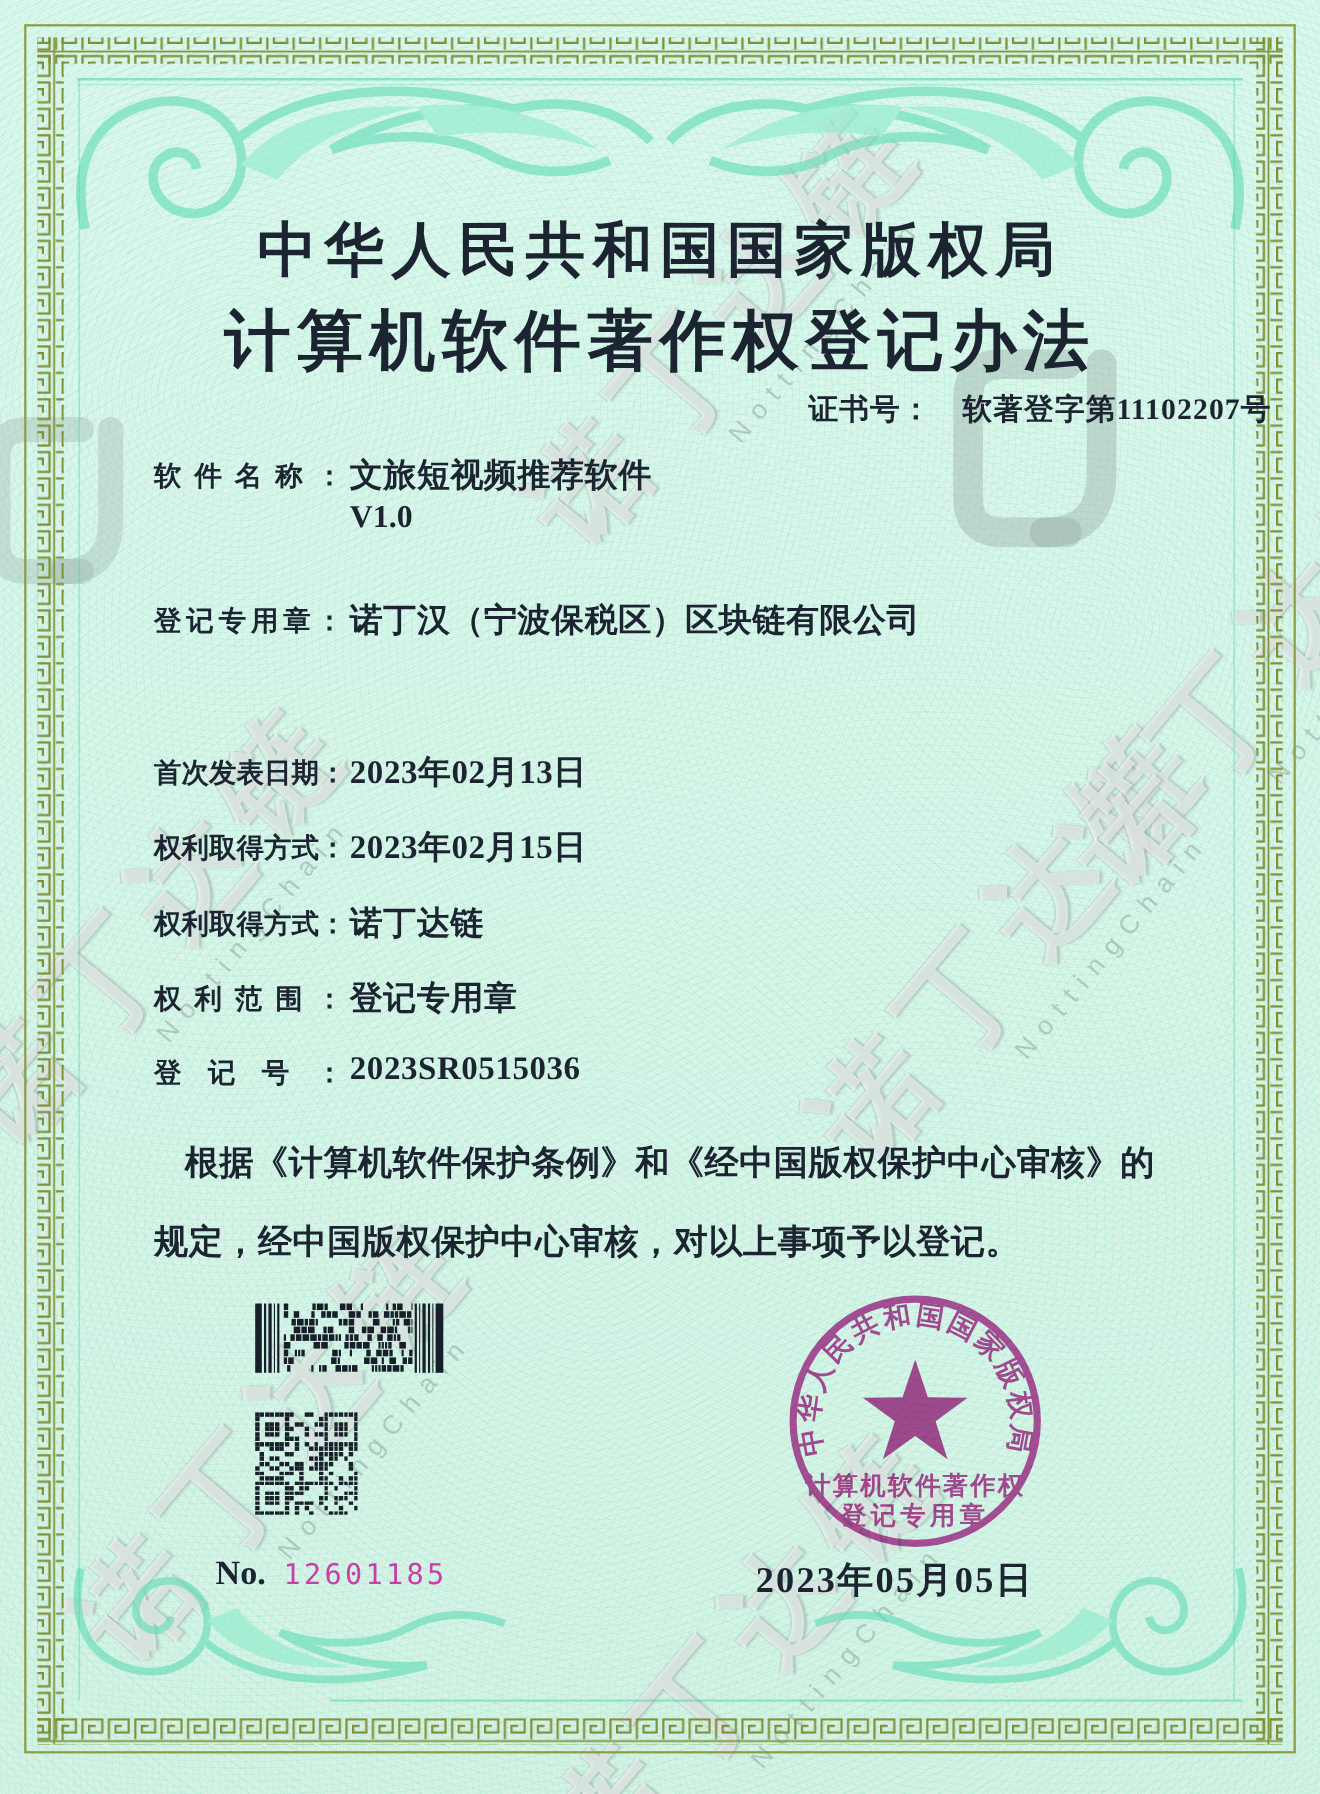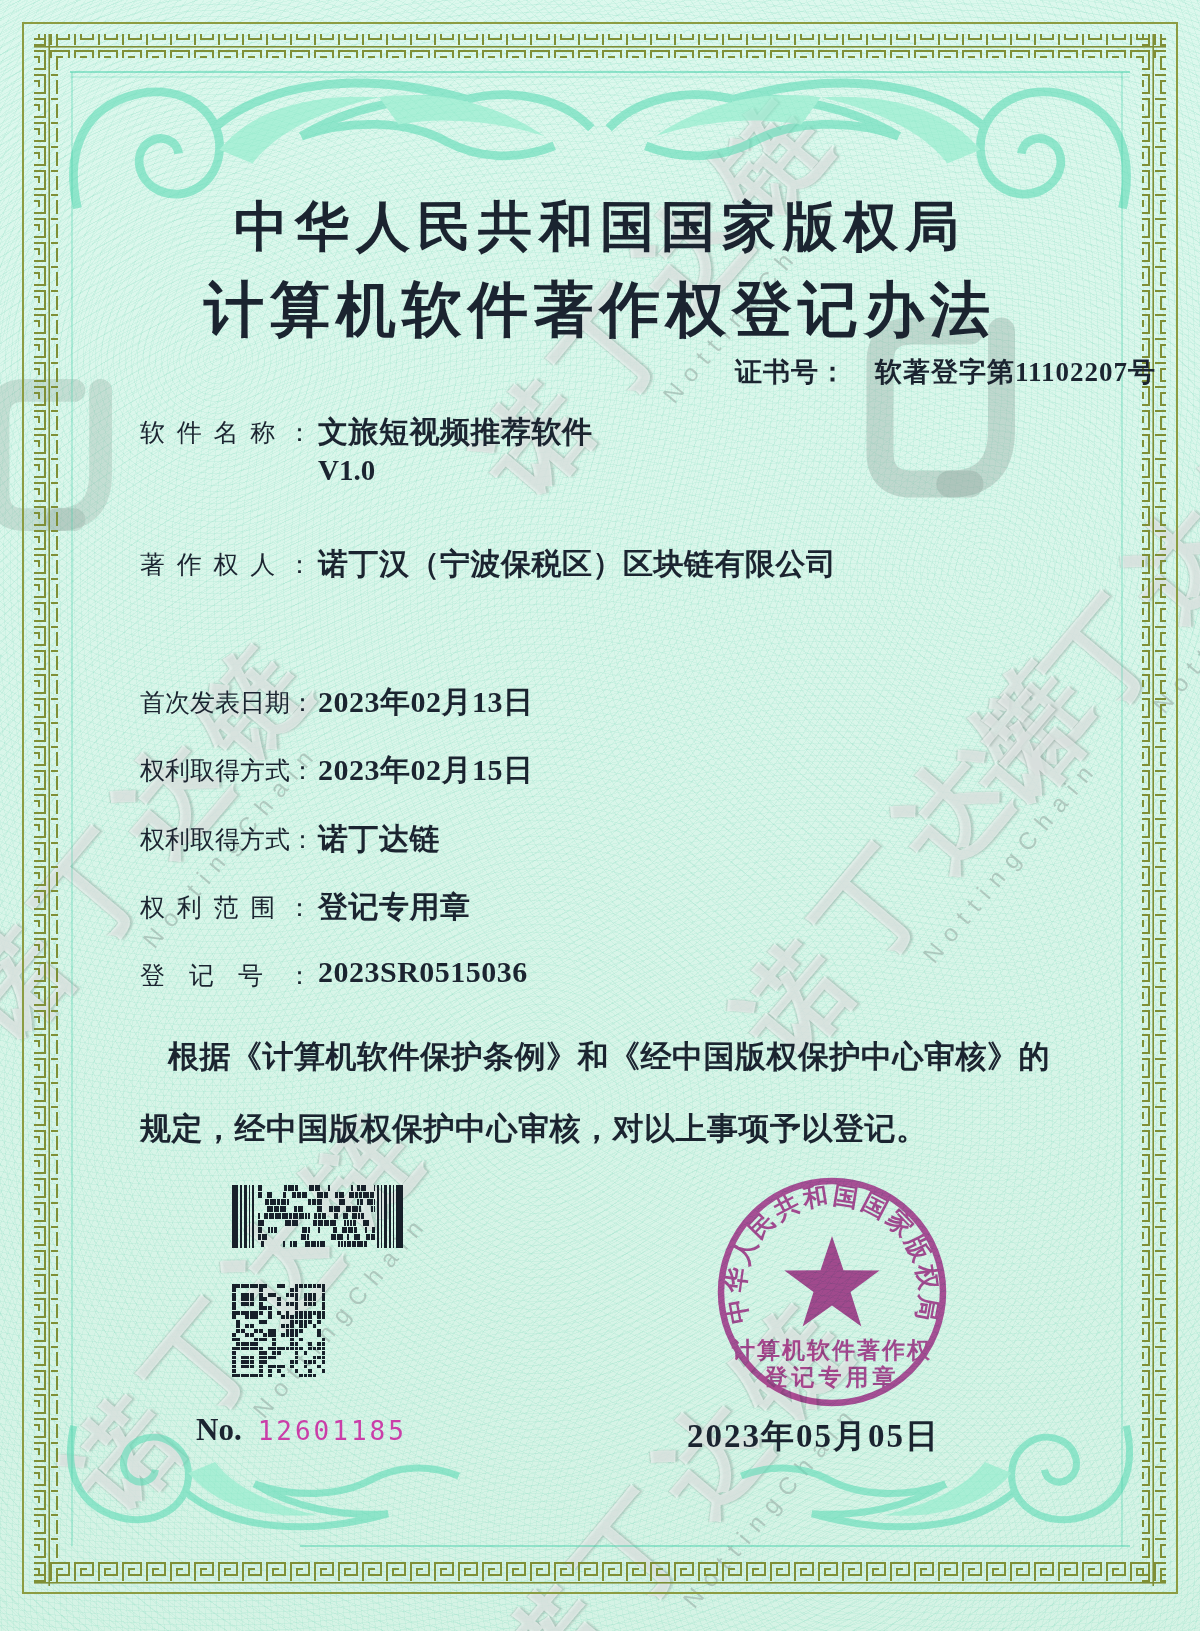--- a/index.html
+++ b/index.html
@@ -33,21 +33,21 @@
   .frame{position:absolute;left:0;top:0;z-index:3;pointer-events:none;}
   
   .content{position:absolute;left:0;top:0;width:100%;height:100%;z-index:4;}
   .title1{position:absolute;top:191px;left:0;width:100%;text-align:center;
           font-size:54px;font-weight:700;letter-spacing:7px;}
   .title2{position:absolute;top:270px;left:0;width:100%;text-align:center;
           font-size:60px;font-weight:700;letter-spacing:6px;}
   .certno{position:absolute;top:354px;left:735px;font-size:27px;font-weight:700;letter-spacing:1px;}
   .certno .gap{display:inline-block;width:28px;}
   .frow{position:absolute;left:140px;white-space:nowrap;}
-  .flabel{display:inline-block;width:172px;font-size:25px;font-weight:400;
+  .flabel{display:inline-block;width:172px;font-size:25px;font-weight:700;
           text-align:justify;text-align-last:justify;vertical-align:baseline;}
   .fvalue{position:absolute;left:178px;top:-4px;font-size:30px;font-weight:700;letter-spacing:.5px;white-space:nowrap;}
   .fvalue2{position:absolute;left:178px;top:38px;font-size:29px;font-weight:700;}
   .stmt{position:absolute;font-size:31px;font-weight:700;letter-spacing:.5px;white-space:nowrap;}
   
   .serial{position:absolute;left:196px;top:1412px;font-size:31px;font-weight:700;}
   .serial .digits{font-family:"DejaVu Sans Mono","Liberation Mono",monospace;
                   font-weight:400;font-size:26px;letter-spacing:3px;color:#ca3ea8;margin-left:16px;}
   .issue-date{position:absolute;left:687px;top:1414px;font-size:33px;font-weight:700;letter-spacing:2px;}
   .barcode{position:absolute;left:232px;top:1185px;width:171px;height:63px;z-index:4;}
@@ -170,21 +170,21 @@
       <span>证书号：</span><span class="gap"></span><span>软著登字第11102207号</span>
     </div>
 
     <div class="frow" style="top:416px;">
       <span class="flabel">软件名称：</span>
       <span class="fvalue">文旅短视频推荐软件</span>
       <span class="fvalue2">V1.0</span>
     </div>
 
     <div class="frow" style="top:548px;">
-      <span class="flabel">著作权人：</span>
+      <span class="flabel">登记专用章：</span>
       <span class="fvalue">诺丁汉（宁波保税区）区块链有限公司</span>
     </div>
 
     <div class="frow" style="top:686px;">
       <span class="flabel">首次发表日期：</span>
       <span class="fvalue">2023年02月13日</span>
     </div>
 
     <div class="frow" style="top:754px;">
       <span class="flabel">权利取得方式：</span>

